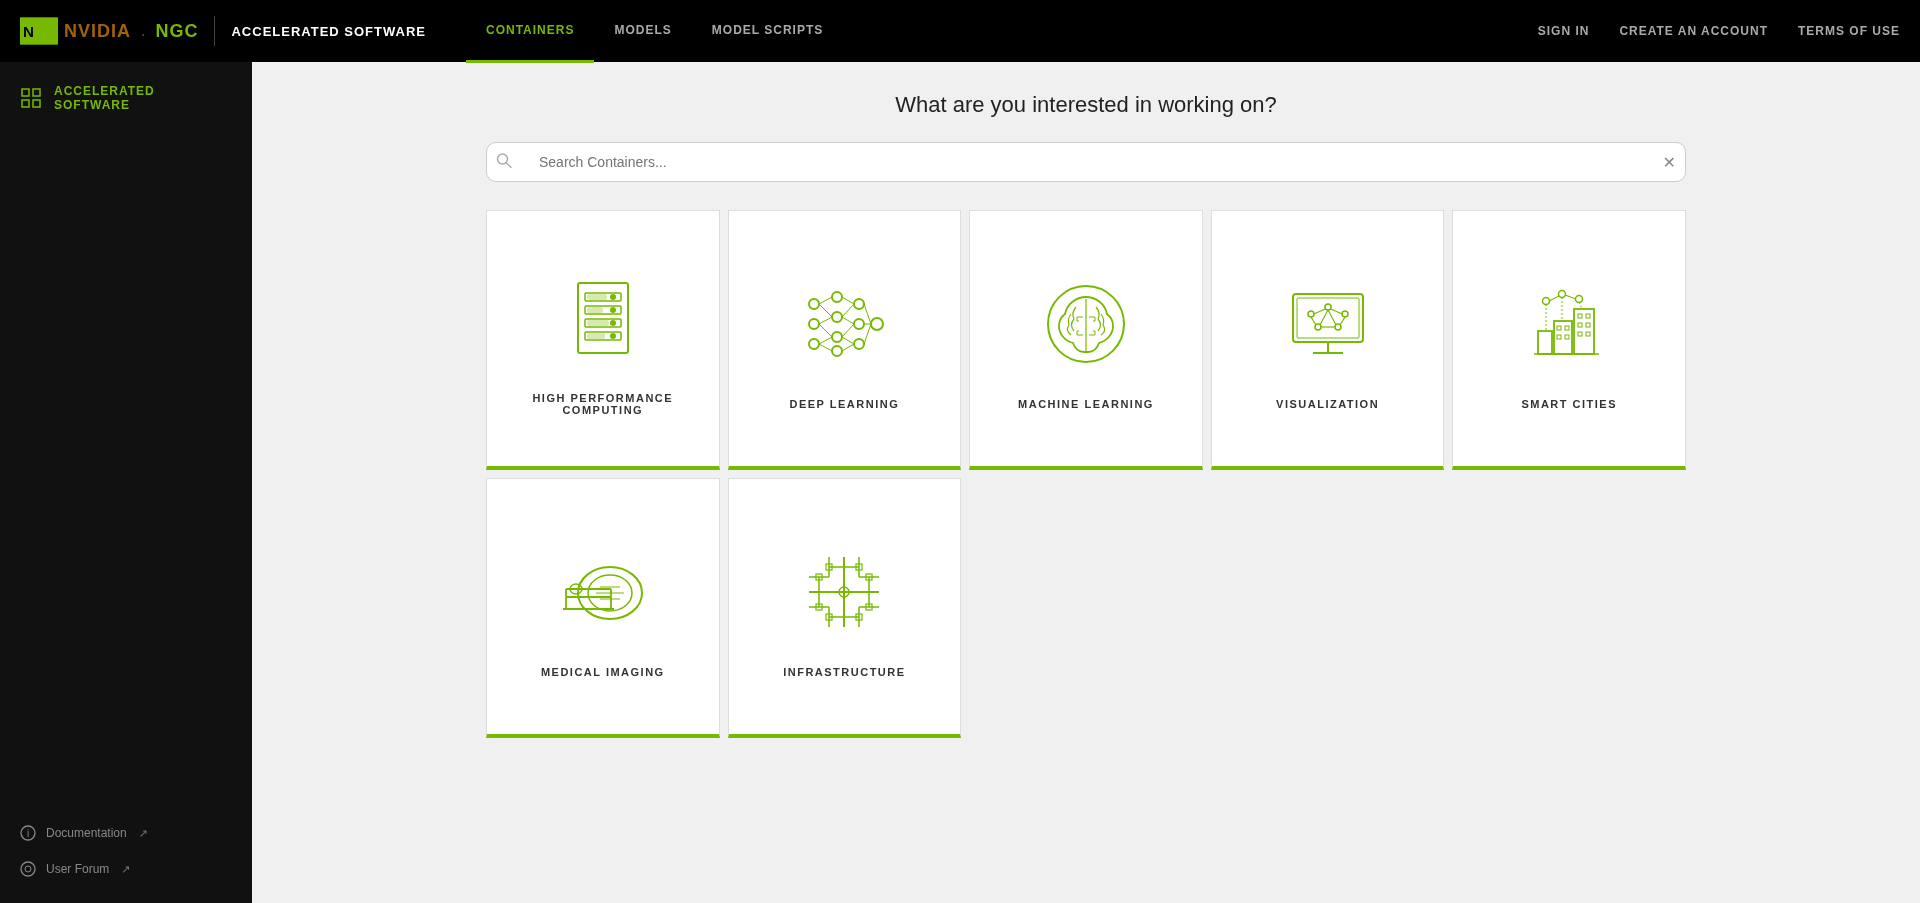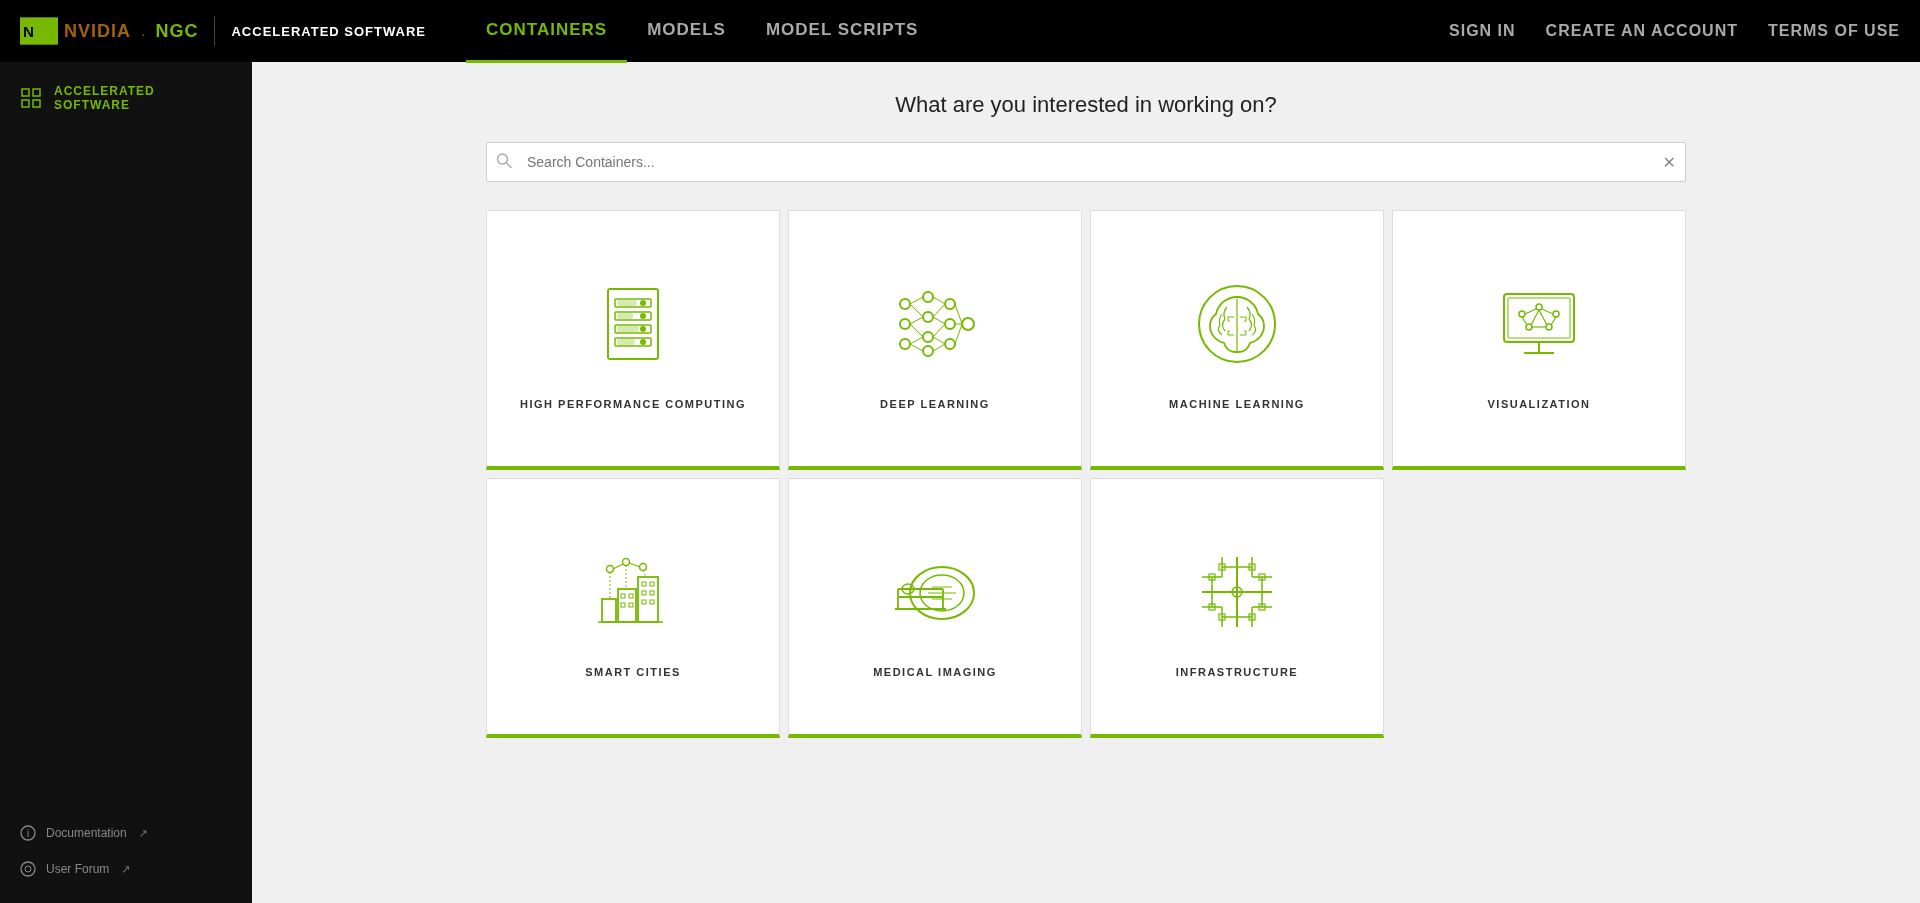--- a/index.html
+++ b/index.html
@@ -50,21 +50,21 @@
       letter-spacing: 1px;
     }
     .nav-links {
       display: flex;
       align-items: center;
       gap: 0;
       margin-left: 40px;
     }
     .nav-link {
       color: #aaa;
-      font-size: 17px;
+      font-size: 12px;
       font-weight: 600;
       letter-spacing: 1px;
       padding: 0 20px;
       height: 64px;
       display: flex;
       align-items: center;
       cursor: pointer;
       text-decoration: none;
       border-bottom: 3px solid transparent;
     }
@@ -73,21 +73,21 @@
       border-bottom: 3px solid #76b900;
     }
     .nav-right {
       margin-left: auto;
       display: flex;
       align-items: center;
       gap: 30px;
     }
     .nav-right-link {
       color: #aaa;
-      font-size: 16px;
+      font-size: 12px;
       font-weight: 600;
       letter-spacing: 1px;
       cursor: pointer;
       text-decoration: none;
     }
 
     
     .main-layout {
       display: flex;
       flex: 1;
@@ -169,22 +169,22 @@
     
     .search-bar-container {
       position: relative;
       max-width: 1200px;
       margin: 0 auto 28px auto;
     }
     .search-bar {
       width: 100%;
       height: 40px;
       border: 1px solid #ccc;
-      border-radius: 2px;
-      padding: 0 40px 0 40px;
+      border-radius: 10px;
+      padding: 0 40px 0 52px;
       font-size: 14px;
       color: #555;
       background: #fff;
       outline: none;
     }
     .search-icon-wrap {
       position: absolute;
       left: 10px;
       top: 50%;
       transform: translateY(-50%);
@@ -197,21 +197,21 @@
       top: 50%;
       transform: translateY(-50%);
       color: #888;
       font-size: 16px;
       cursor: pointer;
     }
 
     
     .category-grid {
       display: grid;
-      grid-template-columns: repeat(4, 1fr);
+      grid-template-columns: repeat(5, 1fr);
       gap: 8px;
       max-width: 1200px;
       margin: 0 auto;
     }
     .category-card {
       background: #fff;
       border: 1px solid #ddd;
       border-bottom: 4px solid #76b900;
       display: flex;
       flex-direction: column;

